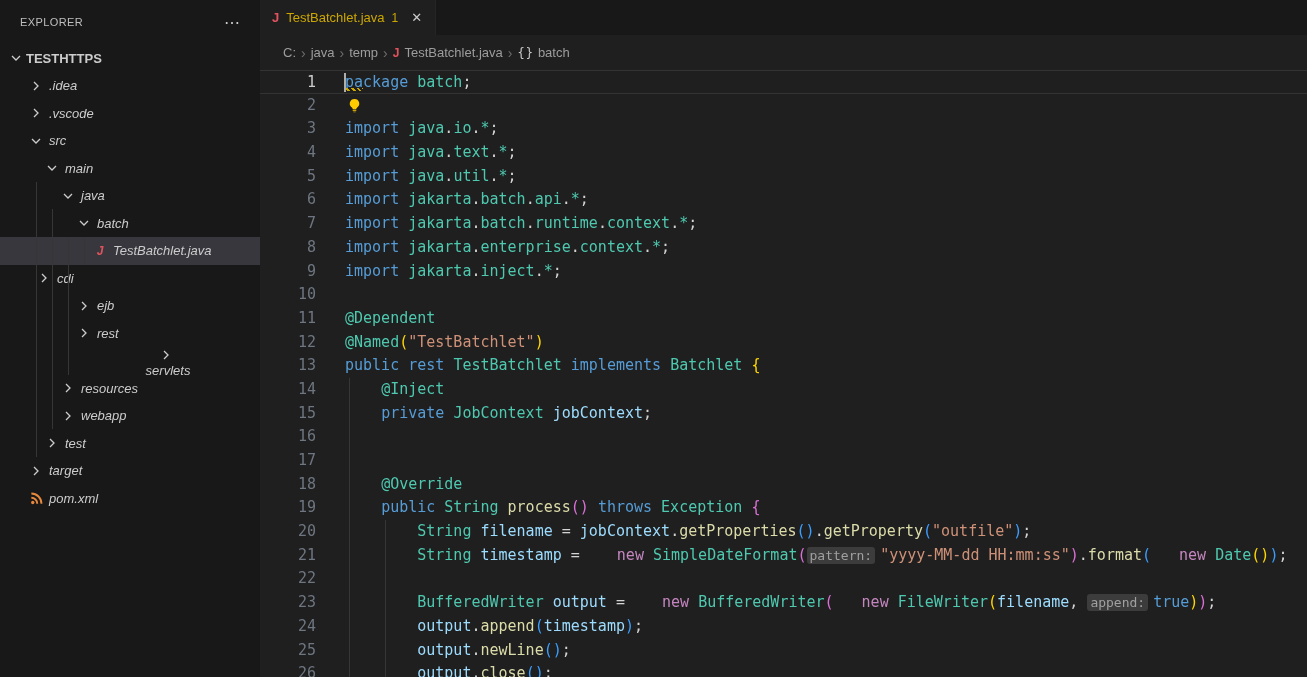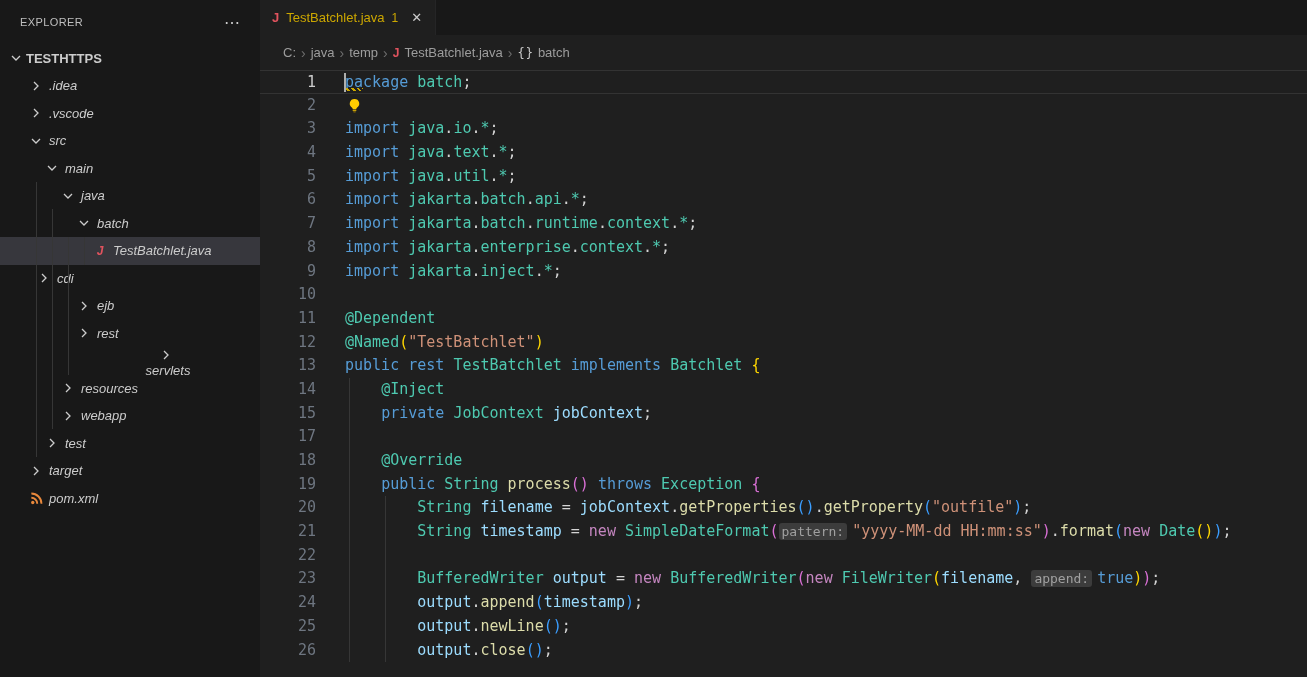--- a/index.html
+++ b/index.html
@@ -57,21 +57,21 @@
         color:var(--ln); cursor:pointer; }
   .cl.cur .ln { color:var(--ln-act); }
   .lc { position:relative; white-space:pre; flex:1; color:var(--pu); }
   .ig { position:absolute; top:0; bottom:0; width:1px; background:var(--guide); }
   .caret { position:absolute; left:-1px; top:2px; width:1.5px; height:19px;
            background:#aeafad; }
   .squig { position:absolute; bottom:2px; height:3px;
            background:repeating-linear-gradient(45deg, transparent 0 2px, var(--squiggle) 2px 4px); }
   .bulb { position:absolute; left:2px; top:3px; cursor:pointer; }
 
-  .t-kw { color:var(--kw); } .t-ct { color:var(--ct); } .t-ty { color:var(--ty); }
+  .t-kw { color:var(--kw); } .t-ct { color:var(--ct);margin-left:28px; } .t-ty { color:var(--ty); }
   .t-fn { color:var(--fn); } .t-va { color:var(--va); } .t-st { color:var(--st); }
   .t-pu { color:var(--pu); } .t-b1 { color:var(--b1); } .t-b2 { color:var(--b2); }
   .t-b3 { color:var(--b3); }
   .t-in { background:var(--inlay-bg); color:var(--inlay-fg); font-size:13px;
           padding:1px 3px; border-radius:3px; margin-right:5px; }
 </style>
 </head>
 <body>
 
 <div class="app">
@@ -317,20 +317,24 @@
         </div>
         <div class="cl">
           <div class="ln">14</div>
           <div class="lc"><span class="ig" style="left: calc(0ch + 4px);"></span><span class="t-pu">    </span><span class="t-ty">@Inject</span></div>
         </div>
         <div class="cl">
           <div class="ln">15</div>
           <div class="lc"><span class="ig" style="left: calc(0ch + 4px);"></span><span class="t-pu">    </span><span class="t-kw">private</span><span class="t-pu"> </span><span class="t-ty">JobContext</span><span class="t-pu"> </span><span class="t-va">jobContext</span><span class="t-pu">;</span></div>
         </div>
         <div class="cl">
+          <div class="ln">16</div>
+          <div class="lc"><span class="ig" style="left: calc(0ch + 4px);"></span></div>
+        </div>
+        <div class="cl">
           <div class="ln">17</div>
           <div class="lc"><span class="ig" style="left: calc(0ch + 4px);"></span></div>
         </div>
         <div class="cl">
           <div class="ln">18</div>
           <div class="lc"><span class="ig" style="left: calc(0ch + 4px);"></span><span class="t-pu">    </span><span class="t-ty">@Override</span></div>
         </div>
         <div class="cl">
           <div class="ln">19</div>
           <div class="lc"><span class="ig" style="left: calc(0ch + 4px);"></span><span class="t-pu">    </span><span class="t-kw">public</span><span class="t-pu"> </span><span class="t-ty">String</span><span class="t-pu"> </span><span class="t-fn">process</span><span class="t-b2">()</span><span class="t-pu"> </span><span class="t-kw">throws</span><span class="t-pu"> </span><span class="t-ty">Exception</span><span class="t-pu"> </span><span class="t-b2">{</span></div>

